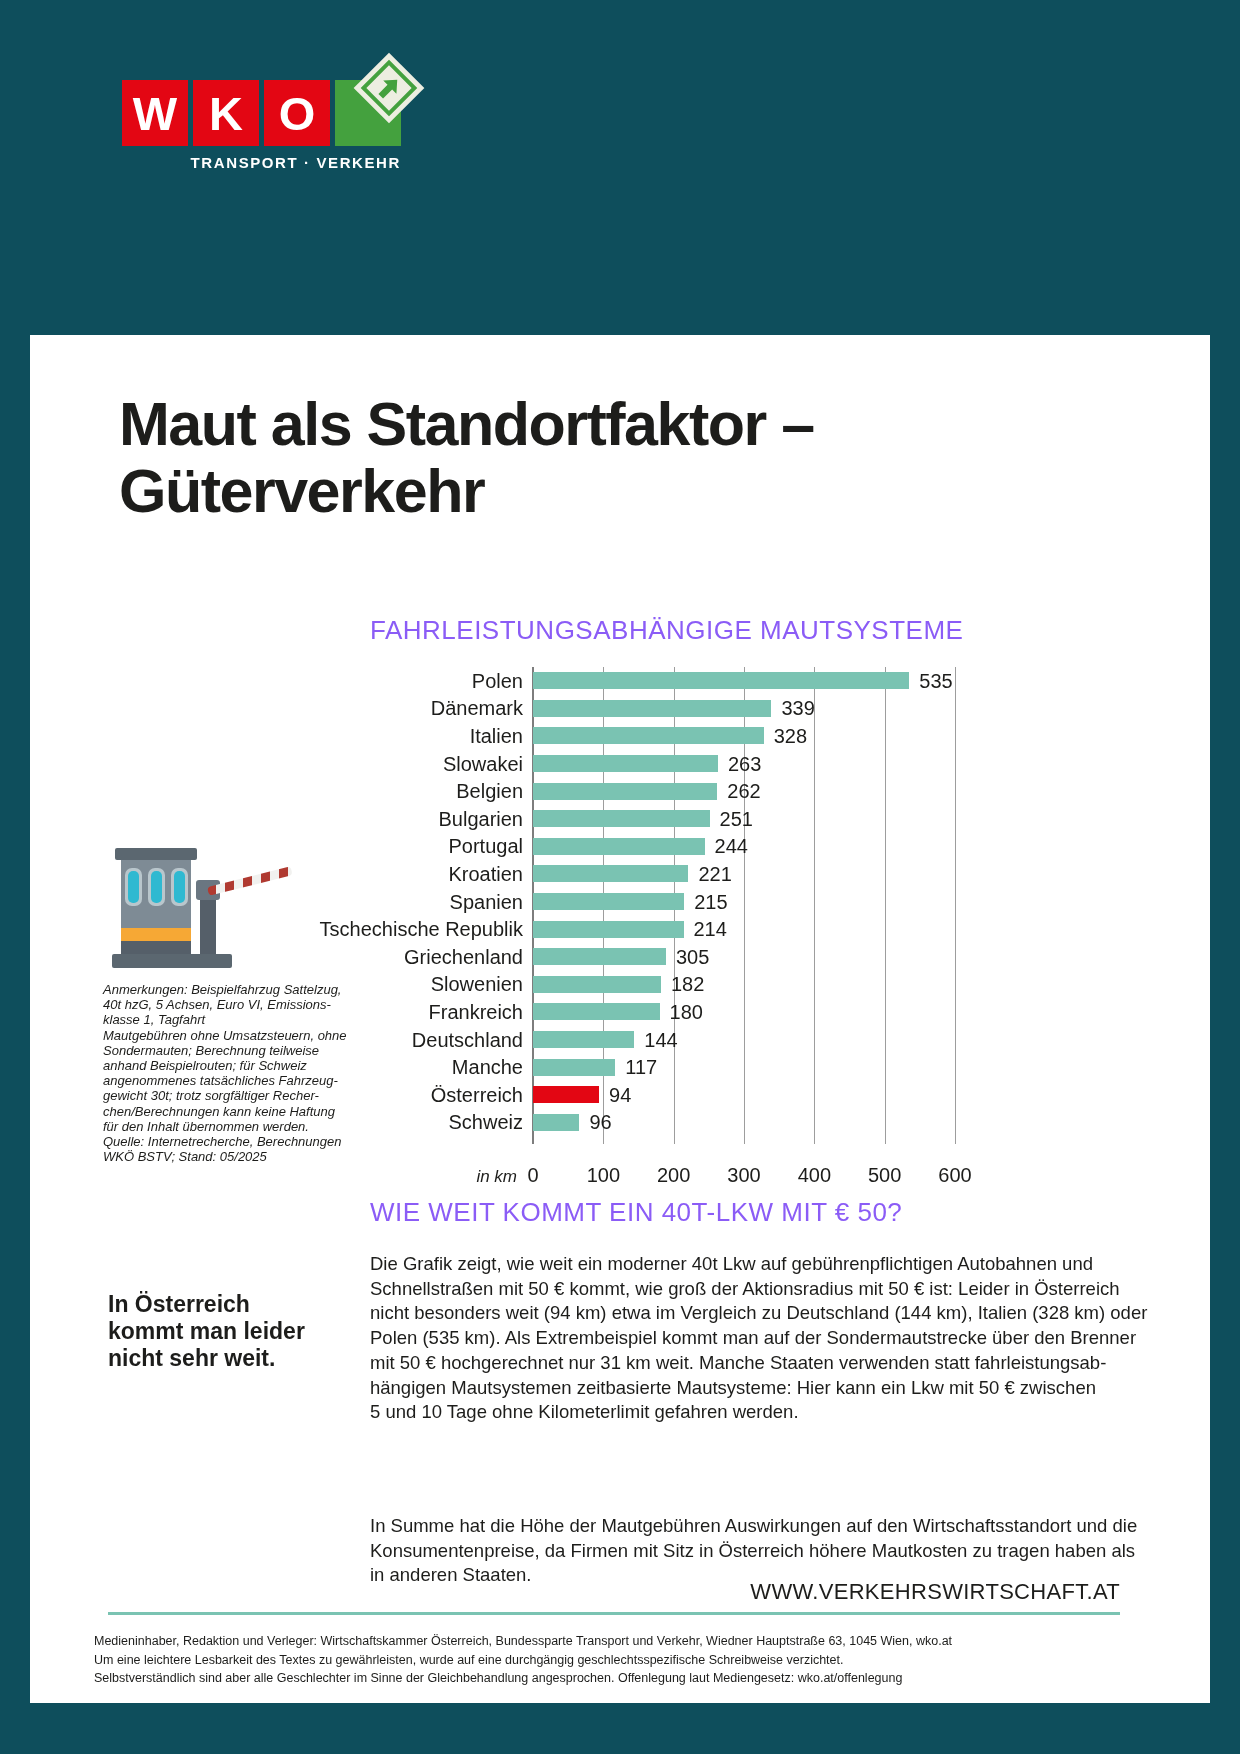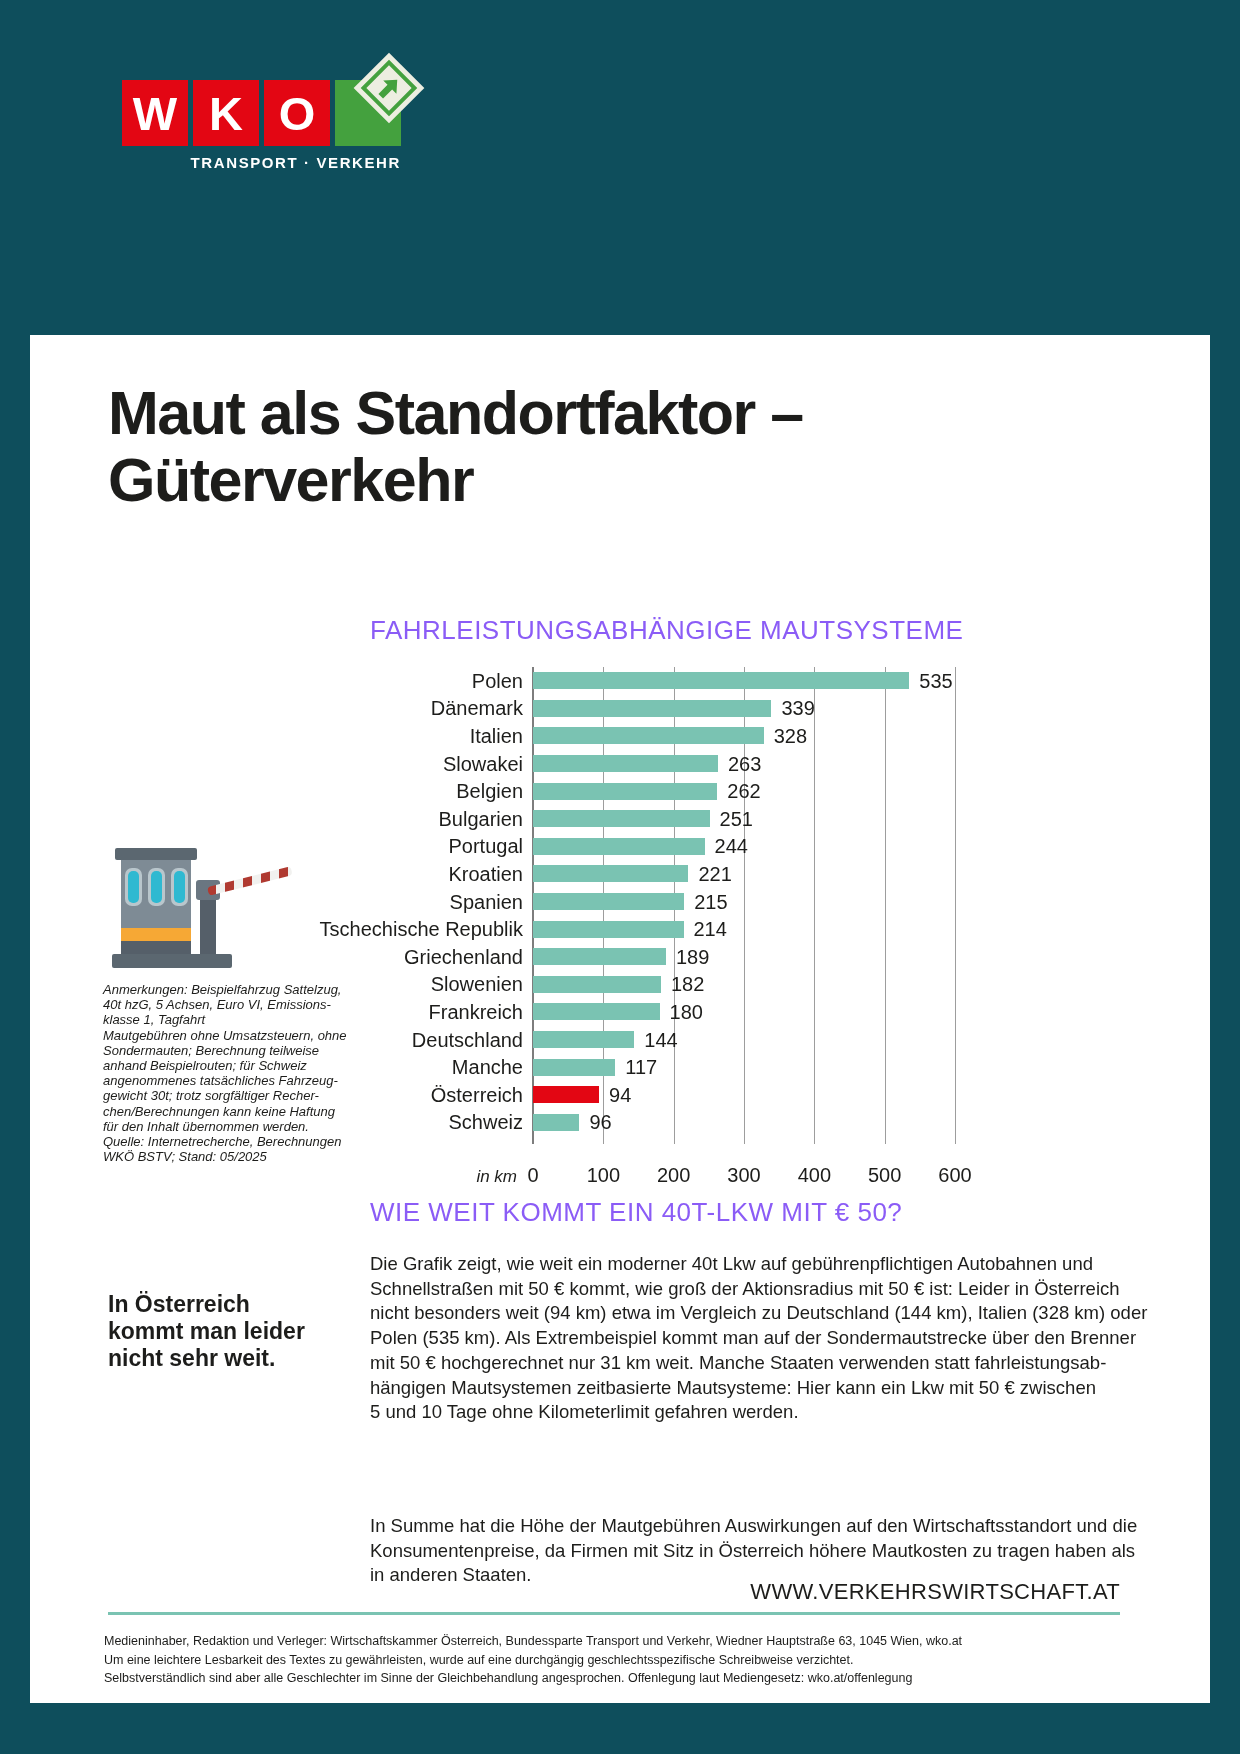--- a/index.html
+++ b/index.html
@@ -16,21 +16,21 @@
       font-size:47px;font-weight:800;display:flex;align-items:center;justify-content:center;}
   .sq.green{background:#44a13e;position:relative;overflow:visible;}
   .diamond{position:absolute;width:50px;height:50px;right:-13px;top:-17px;
       transform:rotate(45deg);background:#edeee1;}
   .diamond-inner{position:absolute;inset:5px;border:4px solid #44a13e;}
   .t-arrow{position:absolute;inset:11px;}
   .logo-sub{width:279px;text-align:right;color:#fff;font-weight:700;
       font-size:15px;letter-spacing:1.6px;margin-top:8px;white-space:nowrap;}
   
   .panel{position:absolute;left:30px;top:335px;width:1180px;height:1368px;background:#ffffff;}
-  .title{position:absolute;left:78px;top:45px;margin:0;
+  .title{position:absolute;left:78px;top:45px;margin:11px;
       font-size:61px;line-height:67px;font-weight:800;letter-spacing:-1.5px;
       white-space:pre-line;color:#1d1d1b;}
   .h-teal{position:absolute;margin:0;font-weight:400;font-size:26px;
       letter-spacing:0.5px;color:#8b5cf6;white-space:nowrap;}
   .h-chart{left:340px;top:280px;}
   .h-sec2{left:340px;top:862px;}
   
   .chart{position:absolute;left:248px;top:332px;width:700px;height:515px;}
   .chart-grid{position:absolute;left:255px;top:0;width:422px;height:477px;z-index:1;}
   .gridline{position:absolute;top:0;height:100%;width:1px;background:#9d9d9d;}
@@ -64,21 +64,21 @@
   .annotation{position:absolute;left:73px;top:647px;width:245px;
       font-size:13px;line-height:15.2px;font-style:italic;white-space:pre-line;}
   .callout{position:absolute;left:78px;top:956px;margin:0;
       font-size:23px;font-weight:700;line-height:27px;white-space:pre-line;}
   .body-p{position:absolute;left:340px;width:785px;margin:0;
       font-size:18.5px;line-height:24.7px;white-space:pre-line;}
   .p1{top:917px;} .p2{top:1179px;}
   .website{position:absolute;left:340px;top:1244px;width:750px;text-align:right;
       font-size:22px;letter-spacing:0.3px;white-space:nowrap;cursor:pointer;}
   .rule{position:absolute;left:78px;top:1277px;width:1012px;height:3px;background:#7ac3b2;}
-  .footer{position:absolute;left:74px;top:1297px;width:1050px;
+  .footer{position:absolute;left:64px;top:1297px;width:1050px;
       font-size:12.5px;line-height:18.6px;white-space:pre-line;}
 </style>
 </head>
 <body>
 
 <div class="logo">
   <div class="logo-squares">
     <div class="sq">W</div>
     <div class="sq">K</div>
     <div class="sq">O</div>
@@ -179,21 +179,21 @@
           <div class="bar-label">Tschechische Republik</div>
           <div class="bar-track">
             <div class="bar" style="width: 35.6667%; background: rgb(122, 195, 178);"></div>
             <span class="bar-value">214</span>
           </div>
         </div>
         <div class="chart-row">
           <div class="bar-label">Griechenland</div>
           <div class="bar-track">
             <div class="bar" style="width: 31.5%; background: rgb(122, 195, 178);"></div>
-            <span class="bar-value">189</span>
+            <span class="bar-value">305</span>
           </div>
         </div>
         <div class="chart-row">
           <div class="bar-label">Slowenien</div>
           <div class="bar-track">
             <div class="bar" style="width: 30.3333%; background: rgb(122, 195, 178);"></div>
             <span class="bar-value">182</span>
           </div>
         </div>
         <div class="chart-row">

